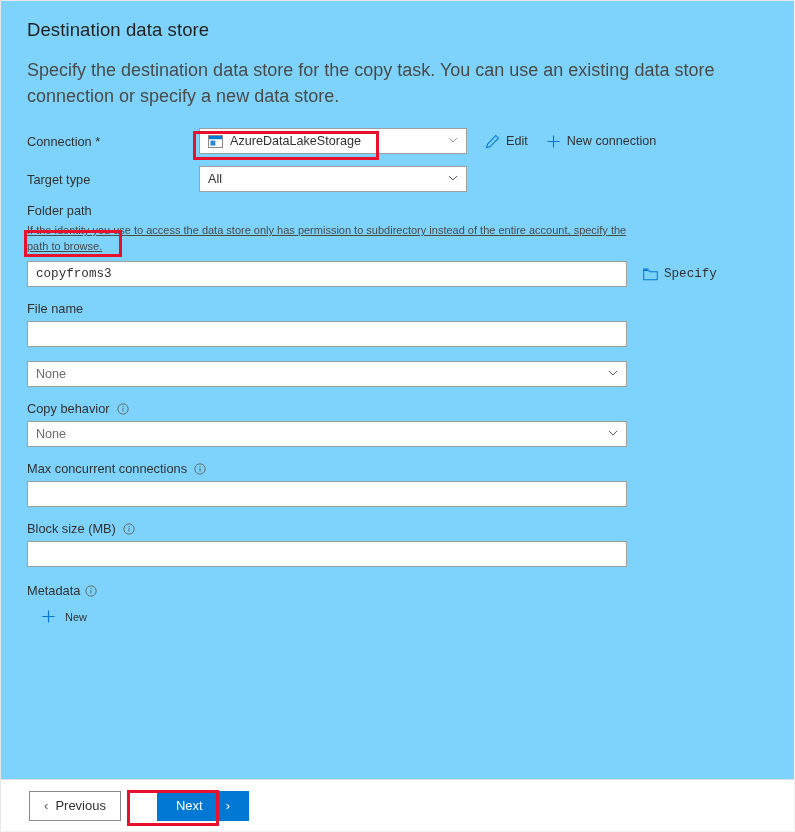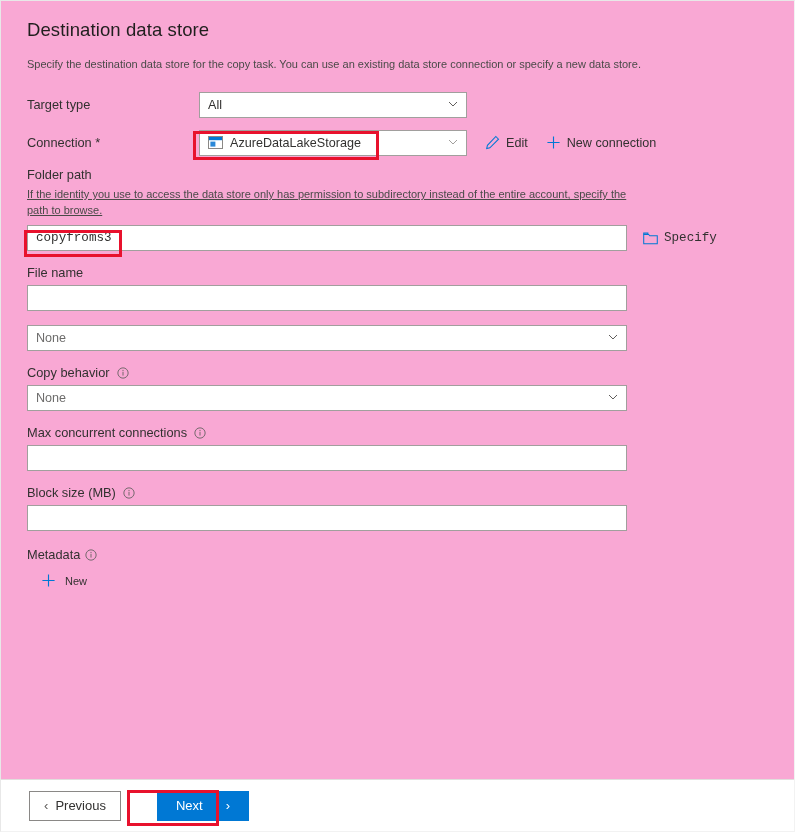--- a/index.html
+++ b/index.html
@@ -16,21 +16,21 @@
     color: #323130;
     position: relative;
     overflow: hidden;
   }
 
   #panel {
     position: absolute;
     left: 0; top: 0;
     width: 795px;
     height: 832px;
-    background: #f9a8d4;
+    background: #7dd3fc;
     border-left: 1px solid #e8e8e8;
     border-top: 1px solid #e8e8e8;
     border-right: 1px solid #f2f2f2;
     border-bottom: 1px solid #f2f2f2;
   }
 
   
   #content {
     position: absolute;
     left: 0; top: 0; right: 0;
@@ -41,21 +41,21 @@
 
   .page-title {
     font-size: 18.5px;
     font-weight: 400;
     color: #201f1e;
     margin: 0 0 16px 0;
     letter-spacing: 0.1px;
   }
 
   .page-desc {
-    font-size: 11px;
+    font-size: 18px;
     color: #4a4a48;
     margin: 0 0 18px 0;
     line-height: 1.45;
   }
 
   
   .inline-row {
     display: flex;
     align-items: center;
     height: 28px;
@@ -214,66 +214,66 @@
 
 <div id="panel">
 
   <div id="content">
 
     <h1 class="page-title">Destination data store</h1>
 
     <p class="page-desc">Specify the destination data store for the copy task. You can use an existing data store connection or specify a new data store.</p>
 
     <div class="inline-row">
+      <div class="inline-label">Connection *</div>
+      <div class="ctrl wide-268">
+        <span class="ds-icon">
+          <svg width="15" height="13" viewBox="0 0 15 13">
+            <rect x="0.5" y="0.5" width="14" height="12" fill="#ffffff" stroke="#8a8886" stroke-width="1"></rect>
+            <rect x="1" y="1" width="13" height="3.2" fill="#0078d4"></rect>
+            <rect x="2.4" y="5.6" width="5" height="5" fill="#2b88d8"></rect>
+          </svg>
+        </span>
+        <span>AzureDataLakeStorage</span>
+        <span class="chev">
+          <svg width="10" height="10" viewBox="0 0 10 10">
+              <path d="M1 3 L5 7 L9 3" fill="none" stroke="#a19f9d" stroke-width="1"></path>
+            </svg>
+        </span>
+      </div>
+
+      <span class="action-link">
+        <span class="glyph">
+          <svg width="15" height="15" viewBox="0 0 16 16">
+            <path d="M11.6 1.6 L14.4 4.4 L5.2 13.6 L1.8 14.4 L2.6 11 Z" fill="none" stroke="#0078d4" stroke-width="1.1"></path>
+          </svg>
+        </span>
+        <span>Edit</span>
+      </span>
+
+      <span class="action-link">
+        <span class="glyph">
+          <svg width="15" height="15" viewBox="0 0 16 16">
+            <path d="M8 1.5 V14.5 M1.5 8 H14.5" stroke="#0078d4" stroke-width="1.2" fill="none"></path>
+          </svg>
+        </span>
+        <span>New connection</span>
+      </span>
+    </div>
+
+    <div class="inline-row">
       <div class="inline-label">Target type</div>
       <div class="ctrl wide-268">
         <span>All</span>
         <span class="chev">
           <svg width="10" height="10" viewBox="0 0 10 10">
               <path d="M1 3 L5 7 L9 3" fill="none" stroke="#605e5c" stroke-width="1"></path>
             </svg>
         </span>
       </div>
-    </div>
-
-    <div class="inline-row">
-      <div class="inline-label">Connection *</div>
-      <div class="ctrl wide-268">
-        <span class="ds-icon">
-          <svg width="15" height="13" viewBox="0 0 15 13">
-            <rect x="0.5" y="0.5" width="14" height="12" fill="#ffffff" stroke="#8a8886" stroke-width="1"></rect>
-            <rect x="1" y="1" width="13" height="3.2" fill="#0078d4"></rect>
-            <rect x="2.4" y="5.6" width="5" height="5" fill="#2b88d8"></rect>
-          </svg>
-        </span>
-        <span>AzureDataLakeStorage</span>
-        <span class="chev">
-          <svg width="10" height="10" viewBox="0 0 10 10">
-              <path d="M1 3 L5 7 L9 3" fill="none" stroke="#a19f9d" stroke-width="1"></path>
-            </svg>
-        </span>
-      </div>
-
-      <span class="action-link">
-        <span class="glyph">
-          <svg width="15" height="15" viewBox="0 0 16 16">
-            <path d="M11.6 1.6 L14.4 4.4 L5.2 13.6 L1.8 14.4 L2.6 11 Z" fill="none" stroke="#0078d4" stroke-width="1.1"></path>
-          </svg>
-        </span>
-        <span>Edit</span>
-      </span>
-
-      <span class="action-link">
-        <span class="glyph">
-          <svg width="15" height="15" viewBox="0 0 16 16">
-            <path d="M8 1.5 V14.5 M1.5 8 H14.5" stroke="#0078d4" stroke-width="1.2" fill="none"></path>
-          </svg>
-        </span>
-        <span>New connection</span>
-      </span>
     </div>
 
     <div class="field-group" style="margin-top:10px;">
       <div class="field-label">
         <span>Folder path</span>
       </div>
       <div class="field-help">If the identity you use to access the data store only has permission to subdirectory instead of the entire account, specify the path to browse.</div>
       <div class="row-with-browse">
         <div class="ctrl wide-600">
           <span>copyfroms3</span>

